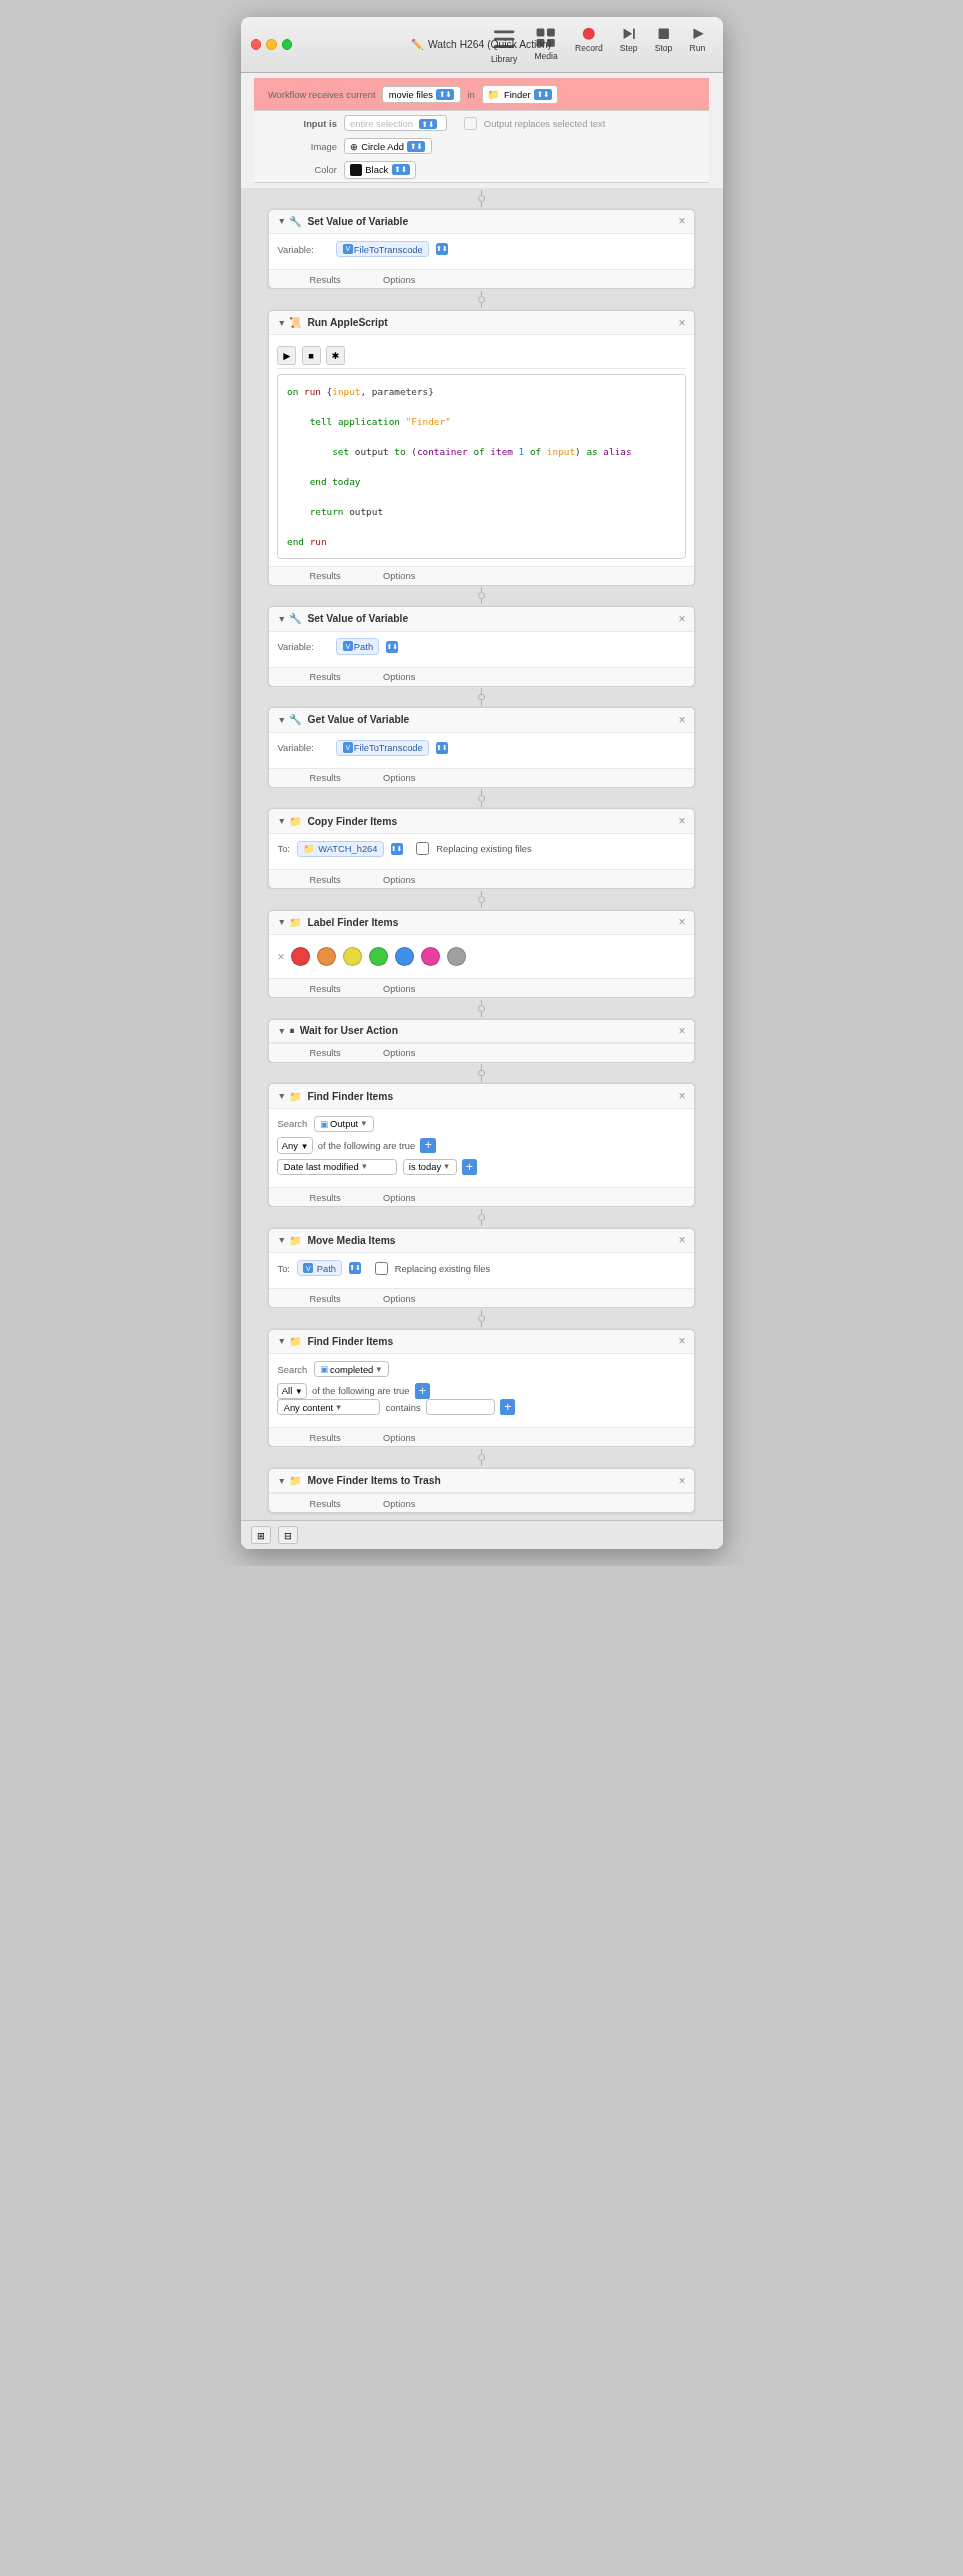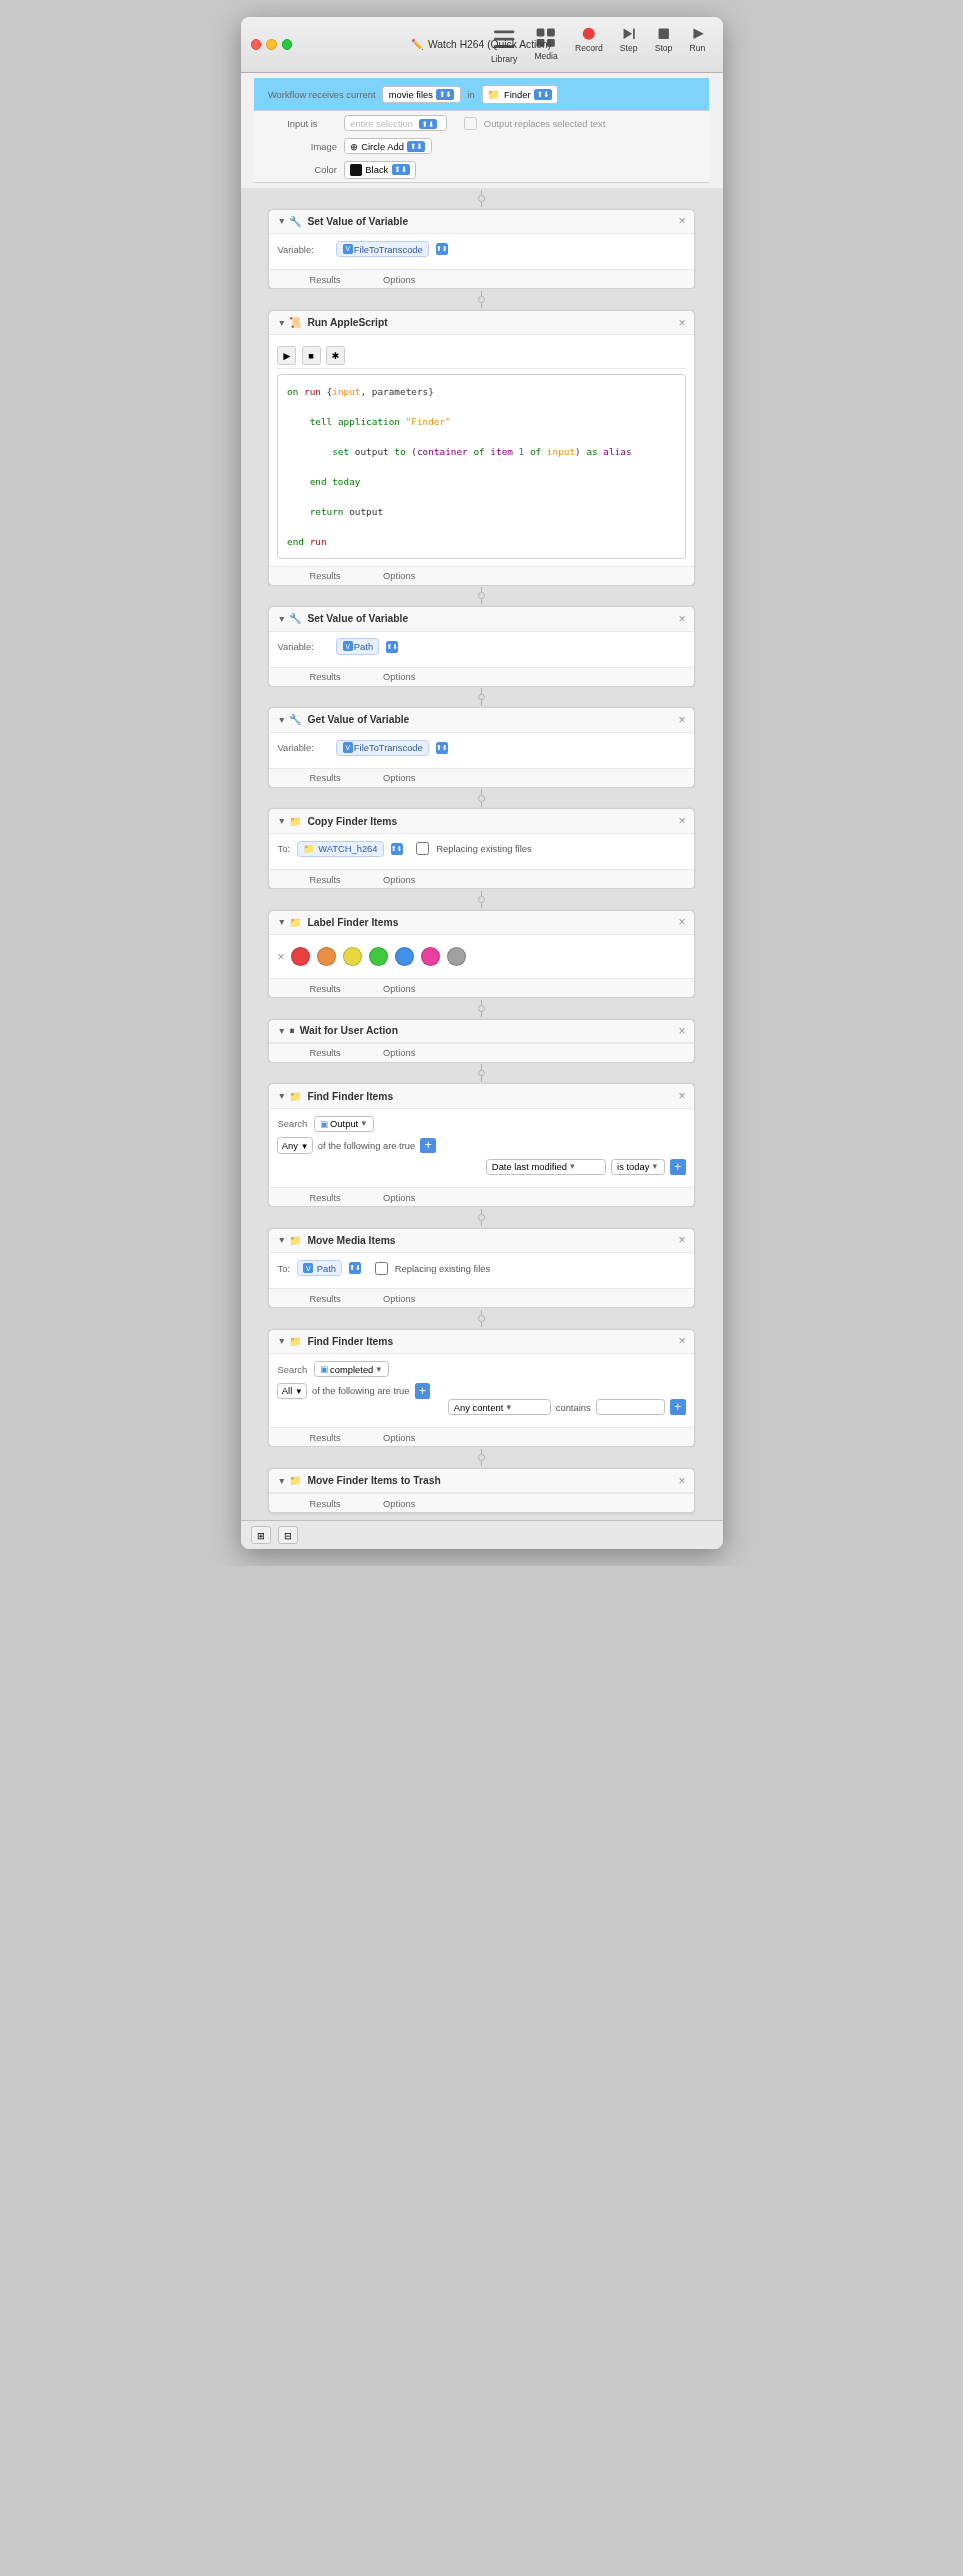--- a/index.html
+++ b/index.html
@@ -79,21 +79,21 @@
       flex-direction: column;
       align-items: center;
       gap: 1.7px;
       padding: 1.7px 6.9px;
       font-size: 8.6px;
       color: #333;
       cursor: pointer;
     }
     
     .workflow-header {
-      background: #7dd3fc;
+      background: #fca5a5;
       border-bottom: 0.9px solid #d0d0d0;
       padding: 6.9px 13.7px;
       display: flex;
       align-items: center;
       gap: 6.9px;
       font-size: 9.4px;
     }
     .workflow-header-label {
       color: #666;
     }
@@ -344,21 +344,20 @@
       display: flex;
       align-items: center;
       gap: 1.7px;
     }
     .condition-row {
       display: flex;
       align-items: center;
       gap: 5.2px;
       font-size: 9.4px;
       margin-bottom: 5.2px;
-      justify-content: flex-end;
     }
     .plus-btn {
       background: #4a90e2;
       color: white;
       border: none;
       border-radius: 2.6px;
       width: 15.5px;
       height: 15.5px;
       font-size: 12px;
       display: flex;
@@ -506,21 +505,21 @@
         <span class="blue-arrow">⬆⬇</span>
       </div>
       <span style="color:#666;">in</span>
       <div class="workflow-select">
         <span style="font-size:10.3px;">📁</span>
         <span>Finder</span>
         <span class="blue-arrow">⬆⬇</span>
       </div>
     </div>
     <div class="workflow-input-row">
-      <span style="color:#666; width:69px; text-align:center;">Input is</span>
+      <span style="color:#666; width:69px; text-align:right;font-weight:bold;">Input is</span>
       <div class="input-field">
         <span style="color:#bbb;">entire selection</span>
         <span class="blue-arrow" style="margin-left:3.4px;">⬆⬇</span>
       </div>
       <input type="checkbox" disabled="" style="margin-left: 10.3px;">
       <span style="color:#999;">Output replaces selected text</span>
     </div>
     <div class="workflow-image-row">
       <span style="color:#666; width:69px; text-align:right;">Image</span>
       <div class="workflow-select">

